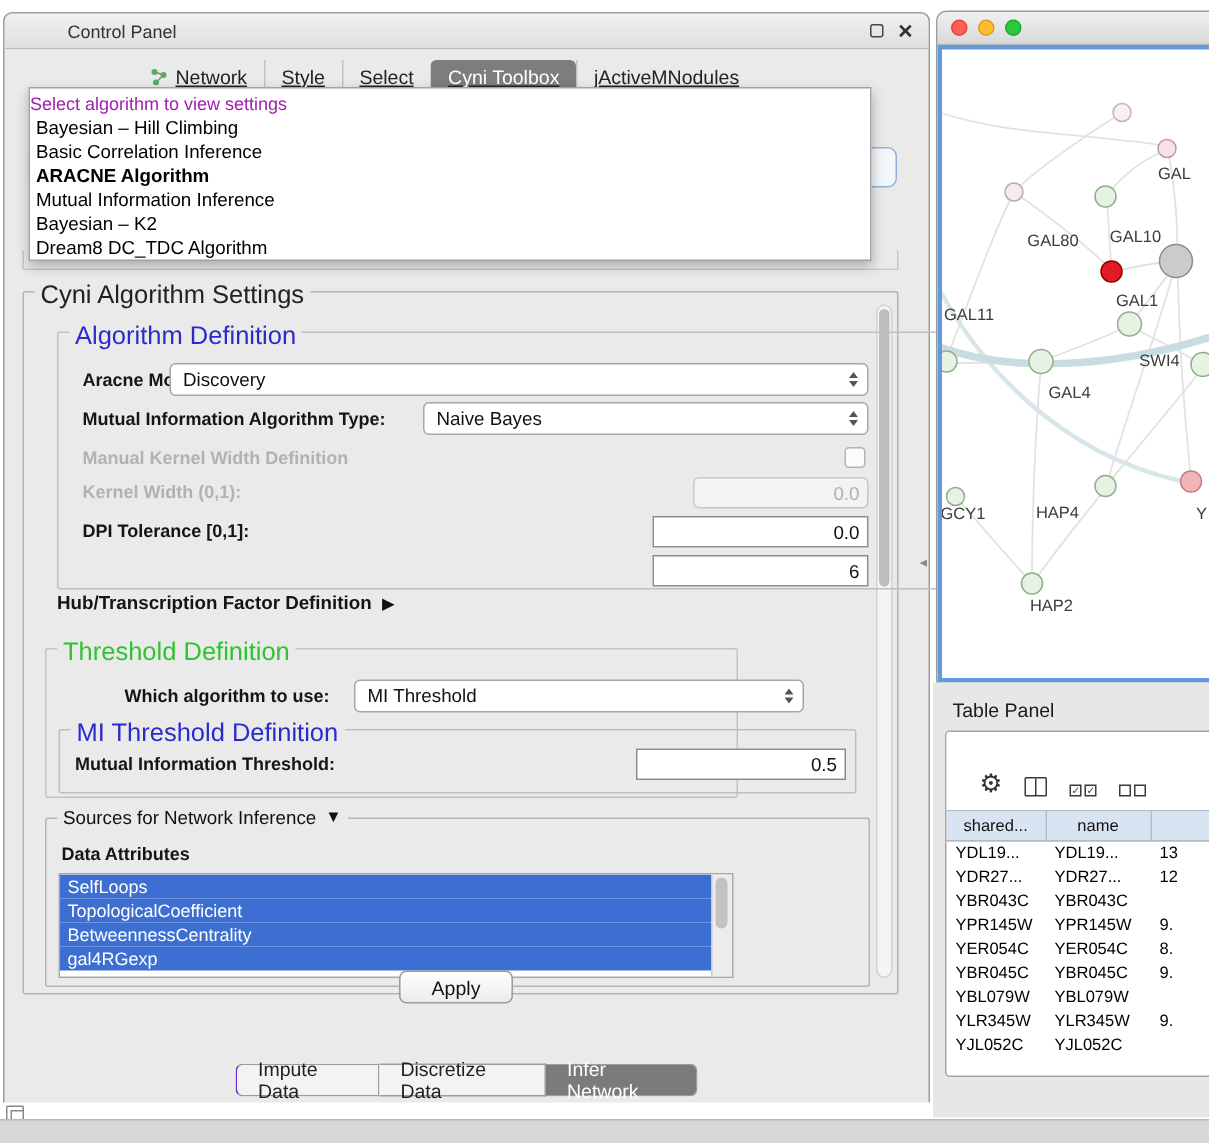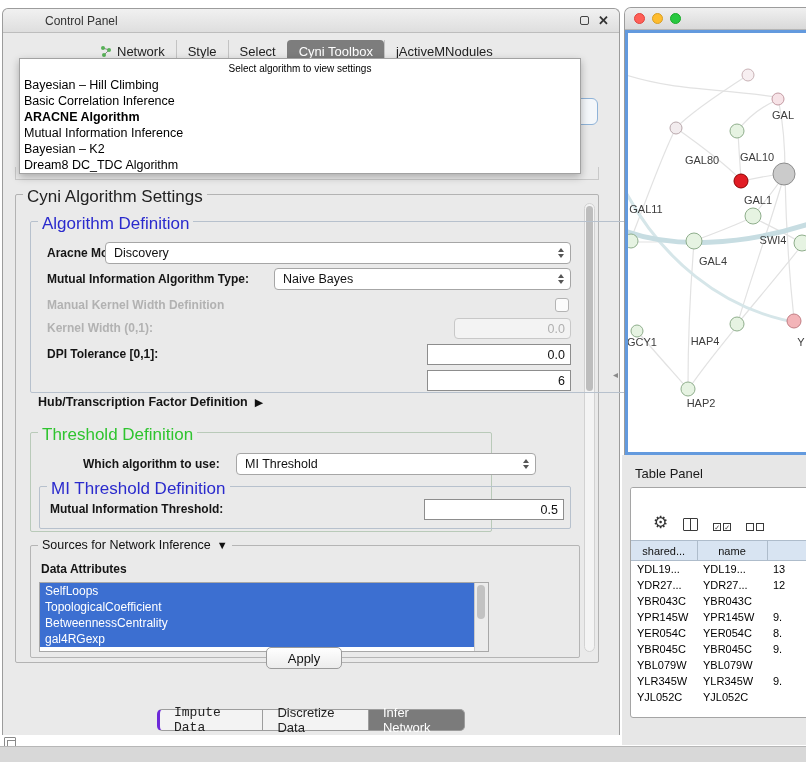--- a/index.html
+++ b/index.html
@@ -11,36 +11,36 @@
   #control-panel { position:absolute; left:2px; top:8px; width:618px; height:727px;
     background:#eaeaea; border:1px solid #9c9c9c; border-bottom:none; border-radius:6px 6px 0 0; }
   .cp-titlebar { height:24px; display:flex; align-items:center;
     background:linear-gradient(#f1f1f1,#dedede); border-bottom:1px solid #bdbdbd; border-radius:6px 6px 0 0;padding-left:34px; }
   .cp-title { font-size:12px; color:#333; padding-left:8px; }
   .cp-winicons { margin-left:auto; display:flex; align-items:center; gap:9px; padding-right:10px; }
   .float-icon { width:9px; height:9px; border:1.5px solid #444; border-radius:2px; }
   .close-icon { font-size:13px; font-weight:bold; color:#333; line-height:13px; }
 
   .cp-tabs { position:absolute; top:31px; left:86px; display:flex; align-items:stretch;
-    font-size:13px; color:#222; height:22px; }
+    font-size:13px; color:#222; height:22px;text-decoration:underline; }
   .cp-tab { display:flex; align-items:center; gap:5px; padding:0 11px; border-left:1px solid #c3c3c3; }
   .cp-tab:first-child { border-left:none; }
   .cp-tab.selected { background:#7d7d7d; color:#fff; border-radius:4px; border-left-color:transparent; }
 
   
   .algo-combo-fragment { position:absolute; left:16px; top:89px; width:579px; height:27px;
     background:#f4f7fa; border:1.5px solid #8fb3d8; border-radius:6px; z-index:1; }
   .cut-group-bottom { position:absolute; left:12px; top:158px; width:584px; height:13px;
     border:1px solid #c9c9c9; border-top:none; z-index:0; }
 
   
   .algo-popup { position:absolute; left:16px; top:49px; width:562px; height:116px; z-index:5;
     background:#ffffff; border:1px solid #a2a2a2; box-shadow:0 3px 8px rgba(0,0,0,.28);
     padding-top:2px; }
-  .popup-placeholder { text-align:center; color:#000000; font-size:10px; height:16px; line-height:16px; }
+  .popup-placeholder { color:#a21caf; font-size:12px; height:16px; line-height:16px; }
   .popup-item { font-size:12.5px; color:#000; padding-left:4px; height:16px; line-height:16px; }
   .popup-item.bold { font-weight:bold; }
 
   
   .settings-group { position:absolute; left:12px; top:185px; width:584px; height:469px;
     border:1px solid #b3b3b3; border-radius:2px; }
   .legend { position:absolute; top:-8px; left:7px; background:#eaeaea; padding:0 4px;
     font-size:17px; color:#222; white-space:nowrap; }
   .legend.blue { color:#2a2acd; }
   .legend.green { color:#2fc42f; }
@@ -84,21 +84,21 @@
   .attr-scroll .thumb { position:absolute; left:2px; top:2px; width:8px; height:34px;
     background:#c2c2c2; border-radius:4px; }
 
   .apply-btn { position:absolute; left:263px; top:638px; width:76px; height:22px;
     background:linear-gradient(#ffffff,#ececec); border:1px solid #9b9b9b; border-radius:5px;
     font-size:13px; color:#111; display:flex; align-items:center; justify-content:center; }
 
   .bottom-tabs { position:absolute; top:700px; left:50%; transform:translateX(-50%); display:flex; }
   .seg-item { height:22px; display:flex; align-items:center; padding:0 14px; font-size:13px;
     color:#222; background:#f3f3f3; border:1px solid #9d9d9d; border-left:none; }
-  .seg-item:first-child { border-left:3px solid #6d28d9; border-radius:5px 0 0 5px;font-family:Liberation Mono, monospace; }
+  .seg-item:first-child { border-left:1px solid #6d28d9; border-radius:5px 0 0 5px; }
   .seg-item:last-child { border-radius:0 5px 5px 0; }
   .seg-item.selected { background:#7b7b7b; color:#fff; }
 
   .panel-handle { position:absolute; right:1px; top:360px; font-size:10px; color:#8a8a8a; }
 
   
   #net-window { position:absolute; left:625px; top:8px; width:195px; height:447px;
     background:#e6e6e6; border-radius:6px 6px 0 0; box-shadow:0 0 0 1px #9c9c9c; }
   .net-titlebar { height:22px; background:linear-gradient(#f0f0f0,#d9d9d9);
     border-bottom:1px solid #b5b5b5; border-radius:6px 6px 0 0; display:flex; align-items:center; }
@@ -192,21 +192,21 @@
         </div>
     </div>
 
     <div class="settings-group">
       <span class="legend">Cyni Algorithm Settings</span>
 
       <div class="v-scrollbar">
         <div class="thumb"></div>
       </div>
 
-      <div class="group" style="left:14px; top:26px; width:664px; height:172px;">
+      <div class="group" style="left:22px; top:26px; width:664px; height:172px;">
         <span class="legend blue">Algorithm Definition</span>
 
         <div class="frow" style="left:16px; top:20px;">
           <span class="lbl">Aracne Mode:</span>
         </div>
         <div class="combo" style="left:74px; top:20px; width:466px;">
           <span>Discovery</span>
           <span class="arrows">
               <span class="tri-up"></span>
               <span class="tri-down"></span>

